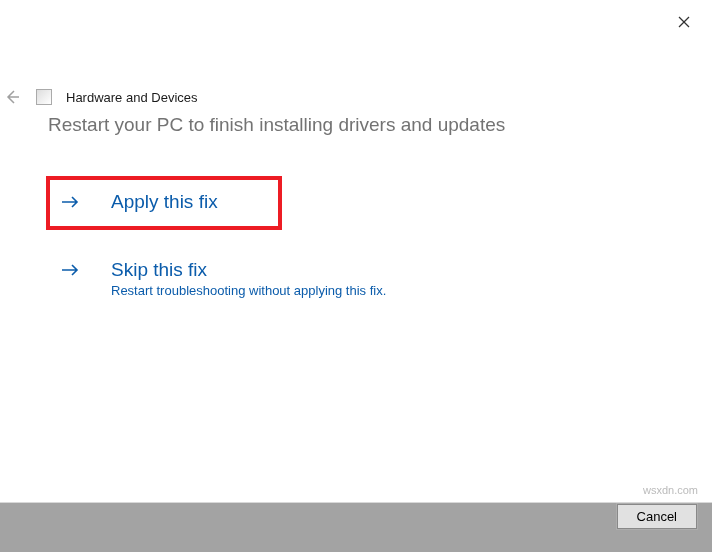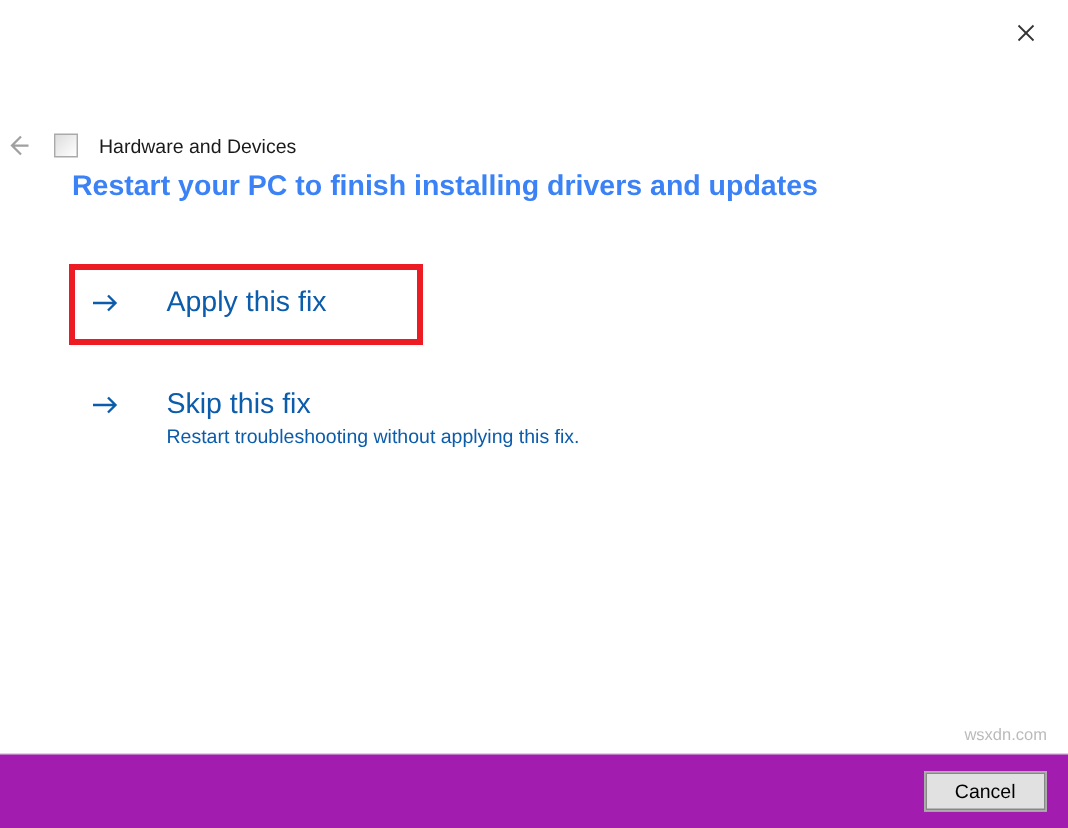--- a/index.html
+++ b/index.html
@@ -61,22 +61,22 @@
     }
     .header-title {
       font-size: 13px;
       color: #1a1a1a;
     }
     .main-heading {
       position: absolute;
       top: 114px;
       left: 48px;
       font-size: 19px;
-      font-weight: 700;
-      color: #3b82f6;
+      font-weight: 400;
+      color: #737373;
     }
     .options {
       position: absolute;
       top: 178px;
       left: 48px;
       right: 18px;
     }
     .option {
       display: flex;
       align-items: flex-start;
@@ -120,24 +120,24 @@
     .option-subtitle {
       font-size: 13px;
       color: #0b5cab;
     }
     .footer {
       position: absolute;
       bottom: 0;
       left: 0;
       right: 0;
       height: 50px;
-      background: #a21caf;
+      background: #a3a3a3;
       border-top: 1px solid #d8d8d8;
       display: flex;
-      align-items: center;
+      align-items: flex-start;
       justify-content: flex-end;
       padding-right: 14px;
     }
     .cancel-btn {
       background: #e1e1e1;
       border: 1px solid #adadad;
       padding: 5px 20px;
       font-size: 13px;
       font-family: inherit;
       cursor: pointer;

